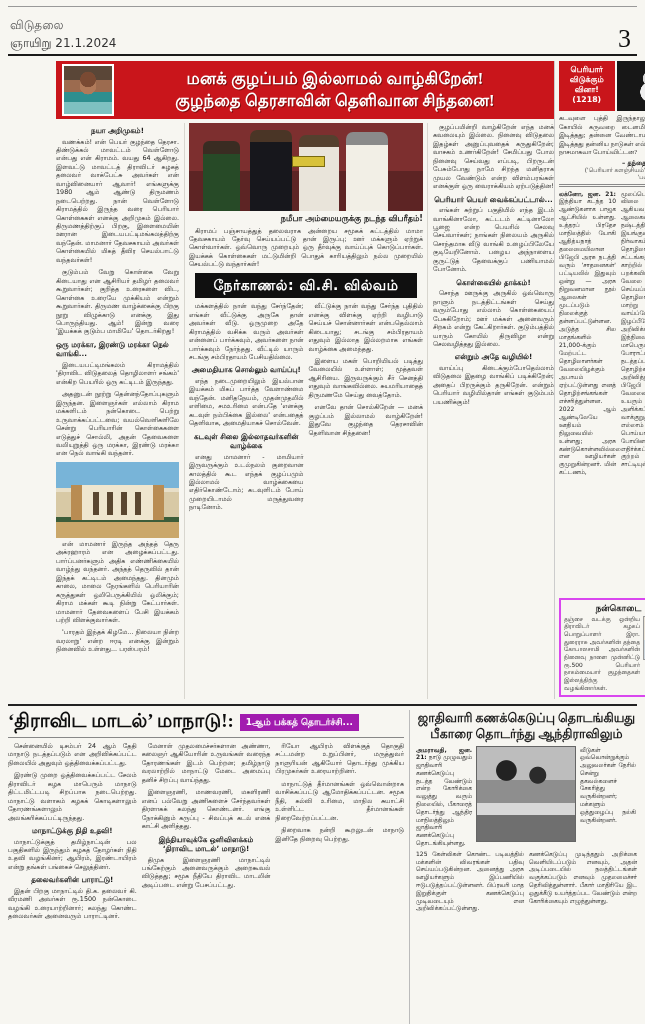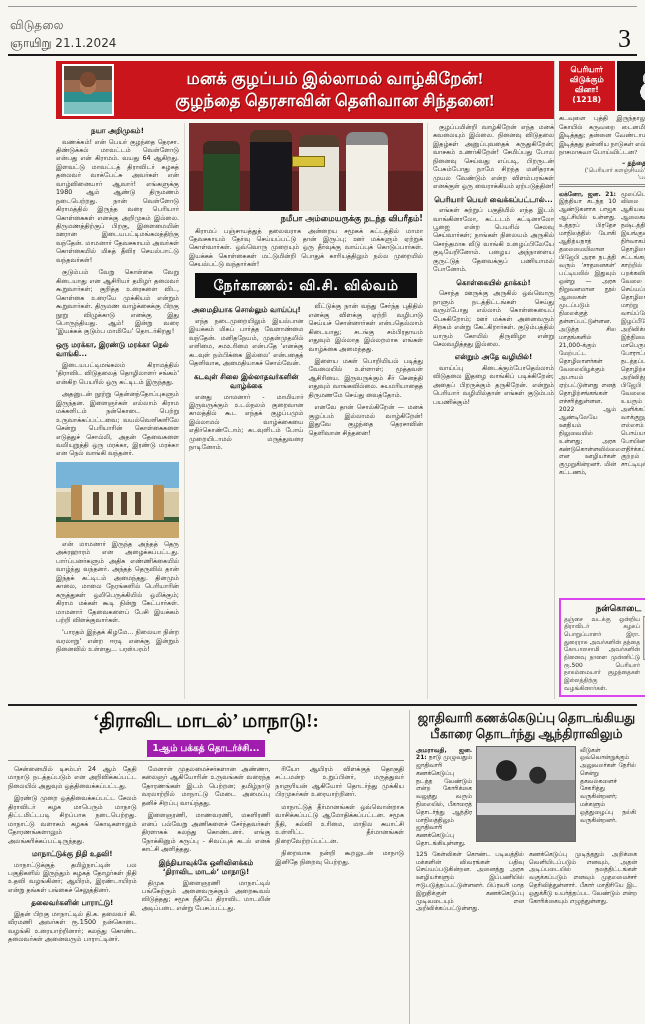--- a/index.html
+++ b/index.html
@@ -88,21 +88,21 @@
   .donbox .dt { font-weight:bold; text-align:center; font-size:8.6px; margin-bottom:2px; }
   .donrow { display:flex; gap:3px; }
   .donrow .txt { font-size:5.9px; line-height:1.3; text-align:justify; flex:1; }
   .donrow .dph { width:30px; height:44px; background:
        radial-gradient(circle at 50% 30%, #c9b6a2 0 24%, transparent 25%),
        linear-gradient(180deg,#e8e2d5 0 55%, #cfd8dd 55% 100%); border:1px solid #999; flex:0 0 auto; }
 
   
   .bottomband { display:flex; gap:6px; margin-top:5px; border-top:2px solid #222; padding-top:4px; height:320px; overflow:hidden; }
   .bl { width:402px; border-right:1px solid #bbb; padding-right:5px; }
-  .bl .hrow { display:flex; align-items:center; gap:6px; border-bottom:1px solid #888; padding-bottom:3px;flex-direction:column; }
+  .bl .hrow { display:flex; align-items:center; gap:6px; border-bottom:1px solid #888; padding-bottom:3px; }
   .bl .big { font-family:"Liberation Serif", serif; font-weight:bold; font-size:19px; color:#0d0d0d; white-space:nowrap; }
   .bl .cont { background:#a21caf; color:#fff; font-weight:bold; font-size:9px; padding:3px 6px; }
   .bl .cols3 { display:flex; gap:5px; margin-top:4px; height:272px; overflow:hidden; }
   .bl .cols3 > div { width:33.33%; }
   .br { flex:1; }
   .br .hl2 { font-family:"Liberation Serif", serif; font-weight:bold; text-align:center;
      font-size:12.5px; line-height:1.3; margin-bottom:3px; }
   .br .prow { display:flex; gap:4px; }
   .br .prow .sc { font-size:6px; line-height:1.3; text-align:justify; }
   .br .prow .scl { width:56px; }
@@ -163,20 +163,21 @@
             <div class="f f2"></div>
             <div class="f f3"></div>
             <div class="f f4"></div>
             <div class="bk"></div>
           </div>
           <div class="capHead">நமீபா அம்மையருக்கு நடந்த விபரீதம்!</div>
           <p>கிராமப் பஞ்சாயத்துத் தலைவராக அன்றைய சமூகக் கட்டத்தில் மாமா தேவசகாயம் தேர்வு செய்யப்பட்டு தான் இருப்பு; ஊர் மக்களும் ஏற்றுக் கொள்வார்கள். ஒவ்வொரு முறையும் ஒரு தீர்வுக்கு வாய்ப்புக் கொடுப்பார்கள். இயக்கக் கொள்கைகள் மட்டுமின்றி பொதுக் காரியத்திலும் நல்ல முறையில் செயல்பட்டு வந்தார்கள்!</p>
           <div class="intbox">நேர்காணல்: வி.சி. வில்வம்</div>
           <div class="midcols">
             <div>
+              <p>மக்களத்தில் நான் வந்து சேர்ந்தேன்; எங்கள் வீட்டுக்கு அருகே தான் அவர்கள் வீடு. ஒருமுறை அதே கிராமத்தில் வசிக்க வரும் அவர்கள் என்னைப் பார்க்கவும், அவர்களை நான் பார்க்கவும் நேர்ந்தது. வீட்டில் யாரும் சடங்கு சம்பிரதாயம் பேசியதில்லை.</p>
               <div class="subhead">அமைதியாக சொல்லும் வாய்ப்பு!</div>
               <p>எந்த நடைமுறையிலும் இயல்பான இயக்கம் மிகப் பார்த்த வேளாண்மை வந்தேன். மனிதநேயம், முதன்முதலில் எளிமை, சமஉரிமை என்பதே 'எனக்கு கடவுள் நம்பிக்கை இல்லை' என்பதைத் தெளிவாக, அமைதியாகச் சொல்வேன்.</p>
               <div class="subhead">கடவுள் சிலை இல்லாதவர்களின் வாழ்க்கை</div>
               <p>எனது மாமனார் - மாமியார் இருவருக்கும் உடல்நலம் குறைவான காலத்தில் கூட எந்தக் குழப்பமும் இல்லாமல் வாழ்க்கையை எதிர்கொண்டோம்; கடவுளிடம் போய் முறையிடாமல் மருத்துவரை நாடினோம்.</p>
             </div>
             <div>
               <p>வீட்டுக்கு நான் வந்து சேர்ந்த புதிதில் எனக்கு விளக்கு ஏற்றி வழிபாடு செய்யச் சொன்னார்கள் என்பதெல்லாம் கிடையாது; சடங்கு சம்பிரதாயம் எதுவும் இல்லாத இல்லறமாக எங்கள் வாழ்க்கை அமைந்தது.</p>
               <p>இளைய மகள் பொறியியல் படித்து வேலையில் உள்ளாள்; மூத்தவள் ஆசிரியை. இருவருக்கும் சீர் செனத்தி எதுவும் வாங்கவில்லை. சுயமரியாதைத் திருமணமே செய்து வைத்தோம்.</p>
               <p>எனவே தான் சொல்கிறேன் — மனக் குழப்பம் இல்லாமல் வாழ்கிறேன்! இதுவே குழந்தை தெரசாவின் தெளிவான சிந்தனை!</p>
             </div>

